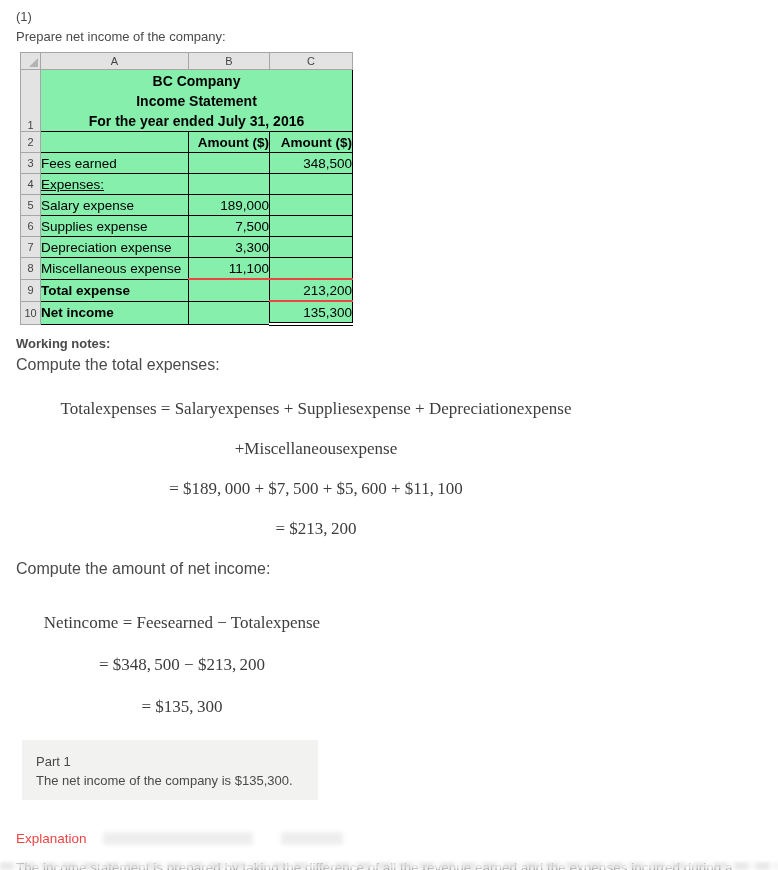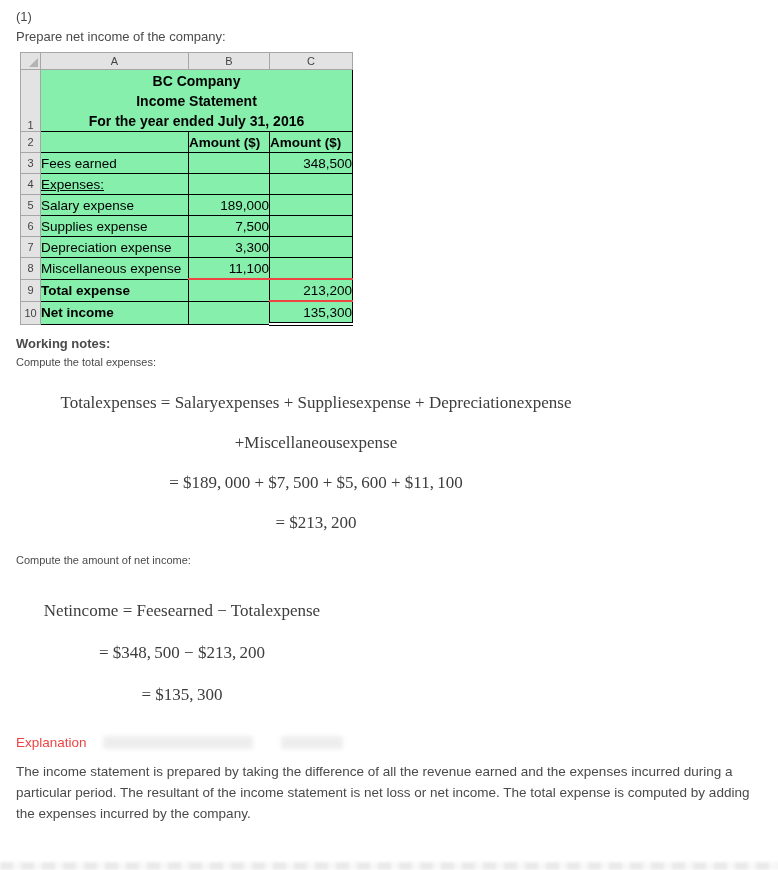--- a/index.html
+++ b/index.html
@@ -24,35 +24,35 @@
     border:1px solid #000;background:#86efac;height:20px;
     font-family:Liberation Sans, sans-serif;font-size:13.5px;color:#000;
     vertical-align:middle;padding:0 4px;
   }
   .ttl{
     text-align:center;font-weight:bold;font-size:14px;line-height:20px;
     height:61px;white-space:normal;
   }
   .lbl{text-align:left;}
   .num{text-align:right;}
-  .ctr{text-align:left;}
+  .ctr{text-align:right;}
   .b{font-weight:bold;}
   .u{text-decoration:underline;}
   .bb2{border-bottom:2px solid #ef4444;}
   .bbd{border-bottom:4px double #000;}
   .rn-bottom{vertical-align:bottom;padding-bottom:3px;}
   .corner{position:relative;}
   .corner .tri{
     position:absolute;right:2px;bottom:2px;width:0;height:0;
     border-bottom:9px solid #b3b3b3;border-left:9px solid transparent;
   }
 
   
   .wn-head{font-weight:bold;font-size:13px;margin-top:10px;}
-  .compute-label{font-size:11px;margin-top:5px;}
+  .compute-label{font-size:16px;margin-top:5px;}
   .eq-block{
     font-family:"Liberation Serif","DejaVu Serif",serif;
     font-size:17px;color:#3d3d3d;text-align:center;
   }
   .eq-block1{width:600px;margin-top:26px;}
   .eq-block2{width:332px;margin-top:36px;}
   .eq-line{height:18px;line-height:18px;margin-bottom:22px;}
   .eq-block2 .eq-line{margin-bottom:24px;}
 
   
@@ -175,20 +175,24 @@
   </div>
 
   <div class="compute-label" style="margin-top:0;">Compute the amount of net income:</div>
 
   <div class="eq-block eq-block2">
     <div class="eq-line">Netincome = Feesearned − Totalexpense</div>
     <div class="eq-line">= $348, 500 − $213, 200</div>
     <div class="eq-line">= $135, 300</div>
   </div>
 
+  <div class="answer-box">
+    <div>Part 1</div>
+    <div>The net income of the company is $135,300.</div>
+  </div>
 
   <div class="expl-head-row">
     <span class="expl-head">Explanation</span>
     <span class="smudge smudge1"></span>
     <span class="smudge smudge2"></span>
   </div>
 
   <div class="expl-body">The income statement is prepared by taking the difference of all the revenue earned and the expenses incurred during a particular period. The resultant of the income statement is net loss or net income. The total expense is computed by adding the expenses incurred by the company.</div>
 
 </div>

